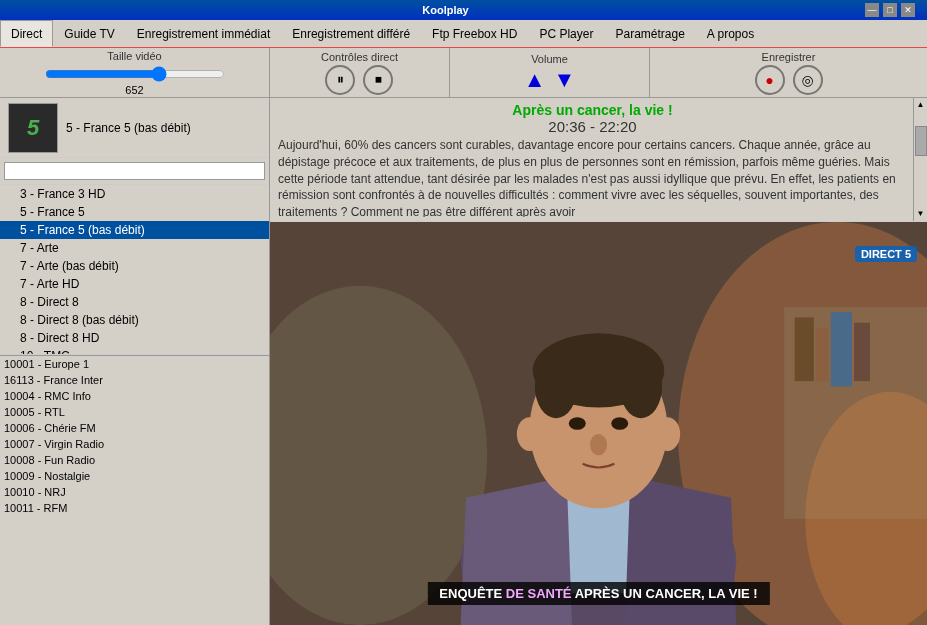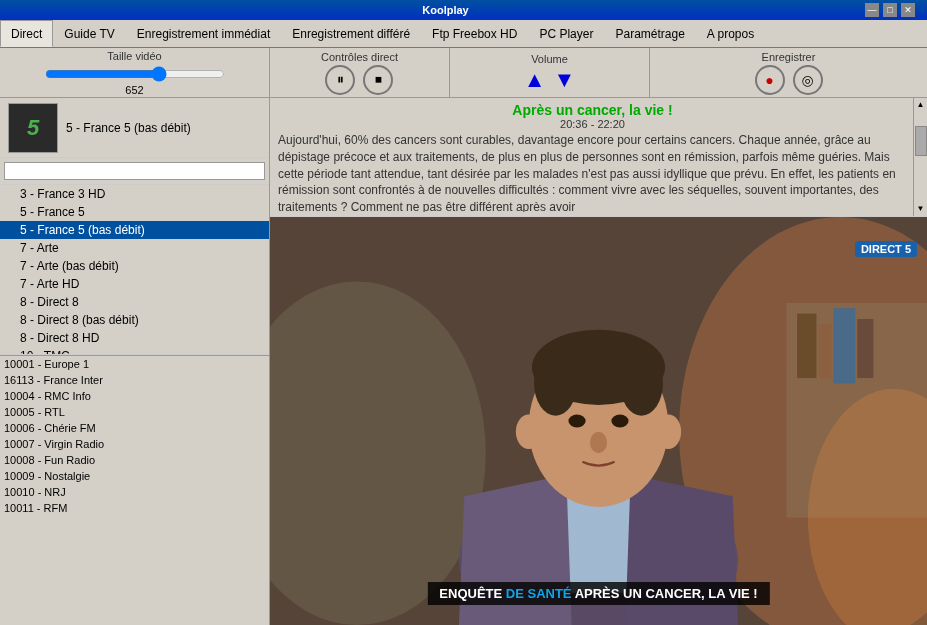--- a/index.html
+++ b/index.html
@@ -236,21 +236,21 @@
       position: relative;
     }
     .program-title {
       color: #00aa00;
       font-weight: bold;
       font-size: 14px;
       text-align: center;
     }
     .program-time {
       text-align: center;
-      font-size: 11px;
+      font-size: 15px;
       color: #333;
     }
     .program-desc {
       font-size: 12px;
       color: #333;
       max-height: 80px;
       overflow: hidden;
       margin-top: 2px;
       line-height: 1.4;
     }
@@ -514,21 +514,21 @@
           <ellipse cx="260" cy="200" rx="12" ry="16" fill="#c8946e"></ellipse>
 
           <ellipse cx="390" cy="200" rx="12" ry="16" fill="#c8946e"></ellipse>
 
           <ellipse cx="600" cy="280" rx="80" ry="120" fill="#e08840" opacity="0.3"></ellipse>
         </svg>
 
         <div class="channel-watermark">DIRECT 5</div>
 
         <div class="subtitle-bar">
-          <span style="color:white;font-weight:bold;">ENQUÊTE </span><span style="color:#0ea5e9;font-weight:bold;">DE SANTÉ</span><span style="color:white;font-weight:bold;">  APRÈS UN CANCER, LA VIE !</span>
+          <span style="color:white;font-weight:bold;">ENQUÊTE </span><span style="color:#f0abfc;font-weight:bold;">DE SANTÉ</span><span style="color:white;font-weight:bold;">  APRÈS UN CANCER, LA VIE !</span>
         </div>
       </div>
 
     </div>
 
   </div>
 
 </div>
 
 </body></html>

